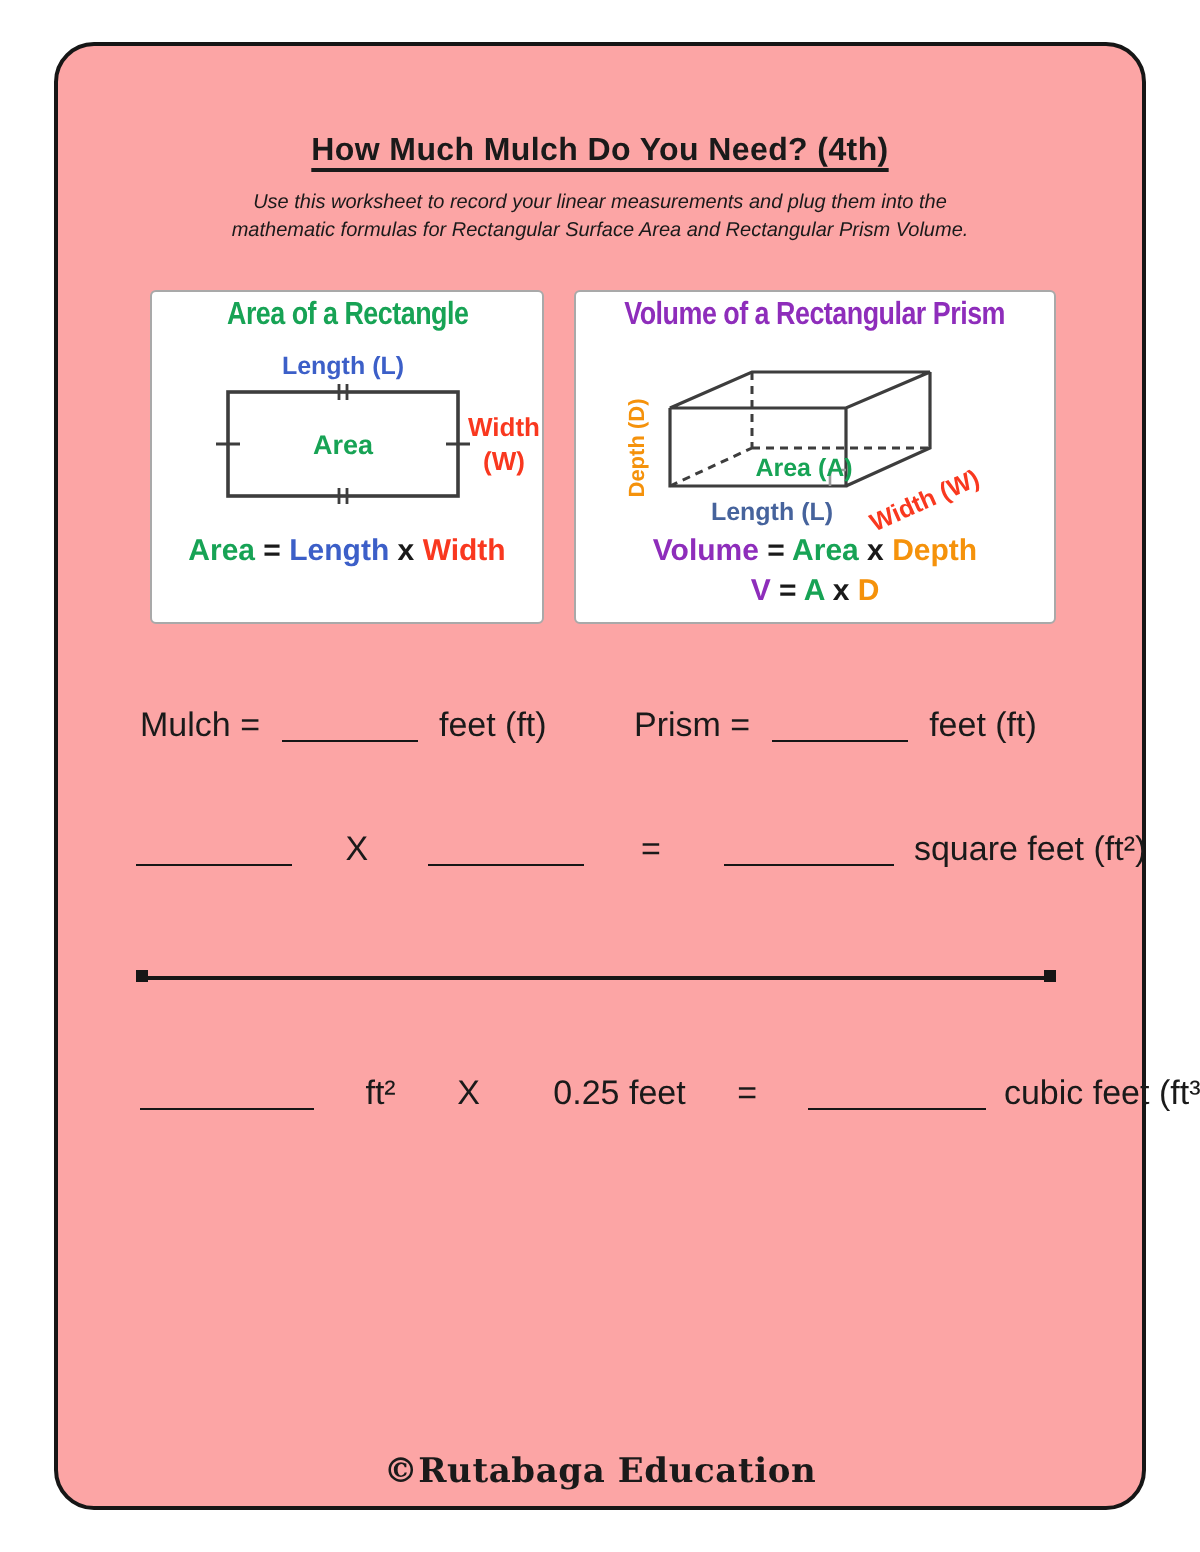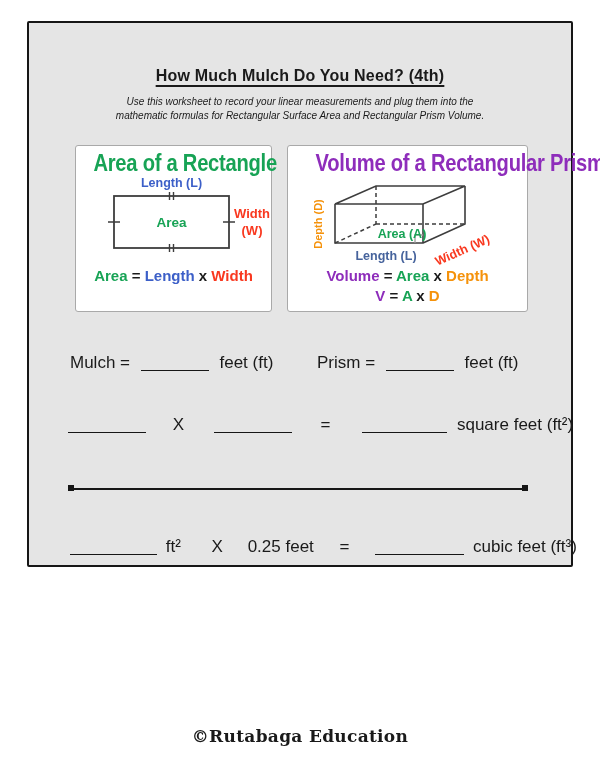--- a/index.html
+++ b/index.html
@@ -2,37 +2,37 @@
 <html style="--green: #17a355; --blue: #3c5fc8; --slate_blue: #46639c; --red: #f9381f; --purple: #8e2dbb; --orange: #f5920b; --ink: #1a1a1a; --box_border: #a9a9a9; --line: #3d3d3d;"><head>
 <meta charset="utf-8">
 <style>
   html,body{margin:0;padding:0;}
   body{
     width:600px;height:776px;background:#ffffff;position:relative;
     font-family:"Liberation Sans",sans-serif;color:var(--ink,#1a1a1a);
     overflow:hidden;
   }
   .frame{
-    position:absolute;left:27px;top:21px;width:546px;height:546px;
-    border:2.5px solid #161616;border-radius:2px;box-sizing:border-box;
-    background:#e5e5e5;
+    position:absolute;left:27px;top:21px;width:546px;height:734px;
+    border:2.5px solid #161616;border-radius:20px;box-sizing:border-box;
+    background:#fca5a5;
   }
   
   .title{position:absolute;top:44px;left:0;width:100%;text-align:center;
     font-size:16px;font-weight:800;letter-spacing:.2px;}
   .title .u{text-decoration:underline;text-decoration-thickness:1.5px;text-underline-offset:4px;}
   .subtitle{position:absolute;top:72px;left:0;width:100%;text-align:center;
     font-style:italic;font-size:10px;line-height:1.42;}
   
   .box{position:absolute;top:122px;height:167px;border:1.5px solid var(--box_border,#a9a9a9);
     border-radius:3px;background:#fff;box-sizing:border-box;}
   .box-area{left:46px;width:197px;}
   .box-volume{left:258px;width:241px;padding-left:16px;}
   .box-title{position:absolute;top:3px;left:0;width:100%;text-align:center;
-    font-weight:700;font-size:24px;white-space:nowrap;}
+    font-weight:700;font-size:16px;white-space:nowrap;}
   .box-title>span{display:inline-block;transform:scaleX(.84);letter-spacing:-.3px;}
   .box-area .box-title{color:var(--green,#17a355);}
   .box-volume .box-title{color:var(--purple,#8e2dbb);}
   svg.diagram{position:absolute;overflow:visible;}
   .box-area svg.diagram{left:0;top:28px;}
   .box-volume svg.diagram{left:10px;top:30px;}
   svg text{font-family:"Liberation Sans",sans-serif;font-weight:600;}
   .f-line{position:absolute;left:0;width:100%;text-align:center;
     font-size:15px;font-weight:600;white-space:nowrap;}
   .f1{top:121px;} .f2{top:141px;}
@@ -134,23 +134,23 @@
   </div>
 
   <div class="divider">
     <span class="sq l"></span>
     <span class="line"></span>
     <span class="sq r"></span>
   </div>
 
   <div class="row row-voleq">
     <span class="blank w87"></span>
-    <span style="margin-left:4px">ft²</span>
+    <span style="margin-left:21px">ft²</span>
     <span style="margin-left:26px">X</span>
-    <span style="margin-left:20px">0.25 feet</span>
+    <span style="margin-left:32px">0.25 feet</span>
     <span style="margin-left:21px">=</span>
     <span class="blank w89" style="margin-left:21px"></span>
     <span style="margin-left:4px">cubic feet (ft³)</span>
   </div>
 
 
   <div class="footer">©Rutabaga Education</div>
 
 </div>
 

